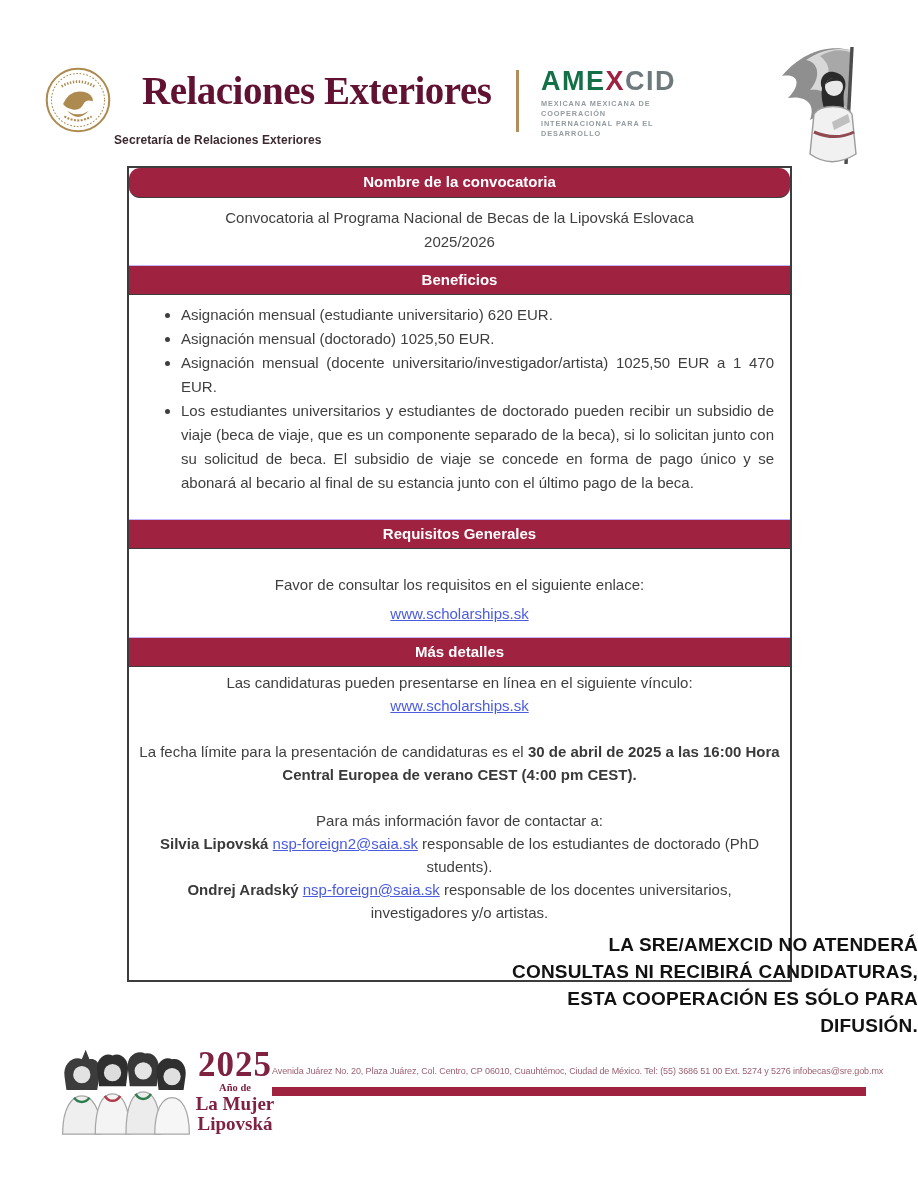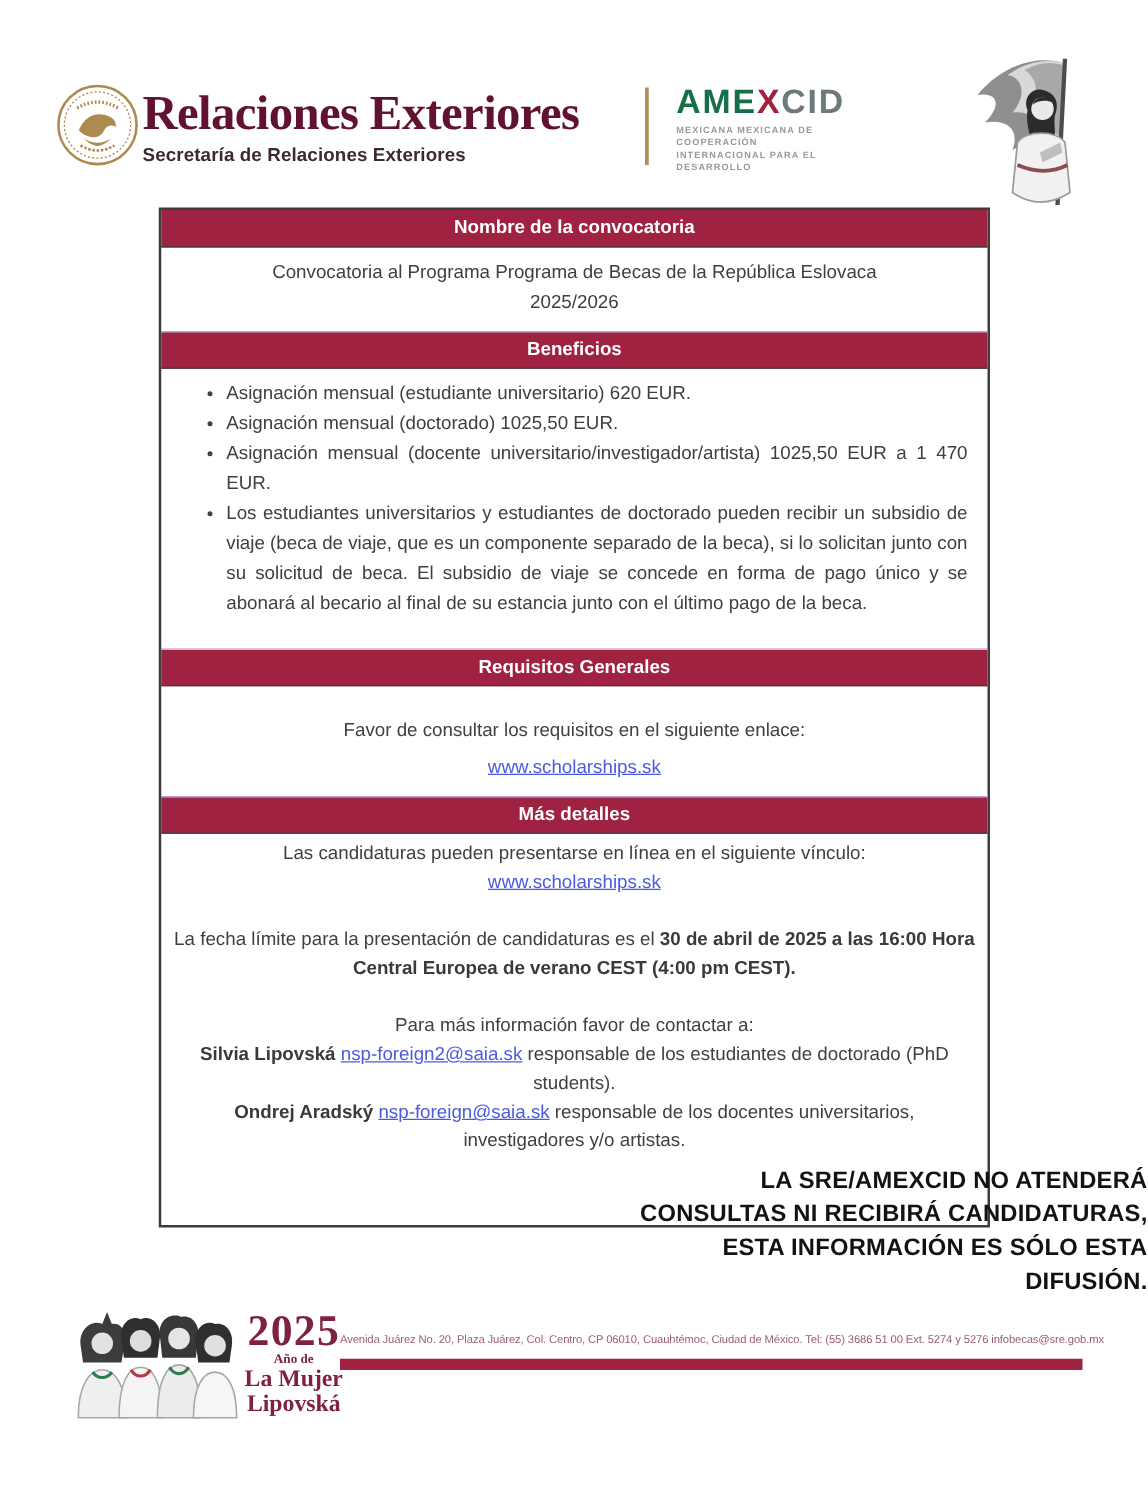--- a/index.html
+++ b/index.html
@@ -11,25 +11,25 @@
     overflow: hidden;
     margin: 0 auto;
   }
 
   
   .seal { position: absolute; left: 44px; top: 66px; width: 68px; height: 68px; }
   .sre-block { position: absolute; left: 114px; top: 68px; }
   .sre-title {
     font-family: "Liberation Serif", serif;
     font-weight: bold; font-size: 39px; line-height: 46px;
-    color: #611232; letter-spacing: -0.5px;
+    color: #611232; letter-spacing: -0.5px; margin-left: 28px;
   }
   .sre-subtitle {
-    font-size: 15px; font-weight: bold; color: #3c2a30;
-    margin-top: 2px; letter-spacing: 0.1px;
+    font-size: 12px; font-weight: bold; color: #3c2a30;
+    margin-top: 19px; letter-spacing: 0.1px;
   }
   .gold-divider {
     position: absolute; left: 516px; top: 70px;
     width: 3px; height: 62px; background: #b38e5d;
   }
   .amexcid-block { position: absolute; left: 541px; top: 68px; width: 170px; }
   .amexcid-name {
     font-size: 27px; font-weight: bold; letter-spacing: 1.5px;
     font-family: "Liberation Sans", sans-serif; line-height: 26px;
   }
@@ -47,21 +47,21 @@
     position: absolute; left: 127px; top: 166px; width: 665px;
     border: 2px solid #3d3d3d;
     color: #3f3f3f; font-size: 15px;
   }
   .sec-head {
     background: #9f2241; color: #ffffff;
     font-weight: bold; text-align: center;
     height: 30px; line-height: 28px; font-size: 15px;
     border-top: 1px solid #c4b5fd; border-bottom: 1px solid #3d3d3d;
   }
-  .sec-head.first { border-top: none; }
+  .sec-head.first { border-top: none; border-radius: 11px; }
   .cell-title { height: 67px; padding-top: 8px; text-align: center; line-height: 24px; }
   .cell-benefits { height: 224px; padding: 6px 0 0 0; }
   .cell-benefits ul { list-style: disc; margin: 0; padding: 2px 16px 0 52px; }
   .cell-benefits li { line-height: 24px; text-align: justify; }
   .cell-requisitos { height: 88px; text-align: center; padding-top: 21px; line-height: 29px; }
   .cell-detalles { height: 313px; text-align: center; padding: 4px 10px 0 10px; line-height: 23px; border-radius: 12px; }
   .blank-line { height: 23px; }
   a.doc-link, .doc-link {
     color: #4a5be0; text-decoration: underline; cursor: pointer;
   }
@@ -132,21 +132,21 @@
     <path d="M56,42 C58,34 70,34 72,40 C68,38 60,38 56,42 Z" fill="#2b2b2b"></path>
     <path d="M44,72 C50,62 76,62 82,72 L86,112 C70,122 54,122 40,112 Z" fill="#f1f1f1" stroke="#9b9b9b" stroke-width="1.4"></path>
     <path d="M62,80 L78,72 L80,80 L64,88 Z" fill="#bfbfbf"></path>
     <path d="M44,90 C58,96 72,96 84,90" fill="none" stroke="#8f4a52" stroke-width="3"></path>
   </svg>
 
   <div class="conv-table">
 
     <div class="sec-head first">Nombre de la convocatoria</div>
     <div class="cell-title">
-      <div>Convocatoria al Programa Programa de Becas de la República Eslovaca</div>
+      <div>Convocatoria al Programa Nacional de Becas de la Lipovská Eslovaca</div>
       <div>2025/2026</div>
     </div>
 
     <div class="sec-head">Beneficios</div>
     <div class="cell-benefits">
       <ul>
         <li>Asignación mensual (estudiante universitario) 620 EUR.</li>
         <li>Asignación mensual (doctorado) 1025,50 EUR.</li>
         <li>Asignación mensual (docente universitario/investigador/artista) 1025,50 EUR a 1 470 EUR.</li>
         <li>Los estudiantes universitarios y estudiantes de doctorado pueden recibir un subsidio de viaje (beca de viaje, que es un componente separado de la beca), si lo solicitan junto con su solicitud de beca. El subsidio de viaje se concede en forma de pago único y se abonará al becario al final de su estancia junto con el último pago de la beca.</li>
@@ -169,21 +169,21 @@
       <div>Para más información favor de contactar a:</div>
       <div><span class="bold">Silvia Lipovská </span><a class="doc-link">nsp-foreign2@saia.sk</a><span>  responsable de los estudiantes de doctorado (PhD students).</span></div>
       <div><span class="bold">Ondrej Aradský </span><a class="doc-link">nsp-foreign@saia.sk</a><span> responsable de los docentes universitarios, investigadores y/o artistas.</span></div>
     </div>
 
   </div>
 
   <div class="warning">
     <div>LA SRE/AMEXCID NO ATENDERÁ</div>
     <div>CONSULTAS NI RECIBIRÁ CANDIDATURAS,</div>
-    <div>ESTA INFORMACIÓN ES SÓLO ESTA</div>
+    <div>ESTA COOPERACIÓN ES SÓLO PARA</div>
     <div>DIFUSIÓN.</div>
   </div>
 
   <svg class="women-illustration" viewBox="0 0 150 100">
     <path d="M12,36 C10,22 22,14 30,18 L34,8 L38,18 C46,16 52,26 48,38 L46,50 L14,50 Z" fill="#3c3c3c"></path>
     <circle cx="30" cy="34" r="9" fill="#e2e2e2"></circle>
     <path d="M10,96 C10,68 20,56 30,56 C40,56 50,68 50,96 Z" fill="#efefef" stroke="#a7a7a7" stroke-width="1.3"></path>
     <path d="M22,58 C26,64 34,64 38,58" fill="none" stroke="#2e7d4f" stroke-width="2.6"></path>
     <path d="M46,30 C44,18 54,10 62,14 C70,10 80,18 78,30 L76,46 L48,46 Z" fill="#2f2f2f"></path>
     <circle cx="62" cy="32" r="9" fill="#dddddd"></circle>

